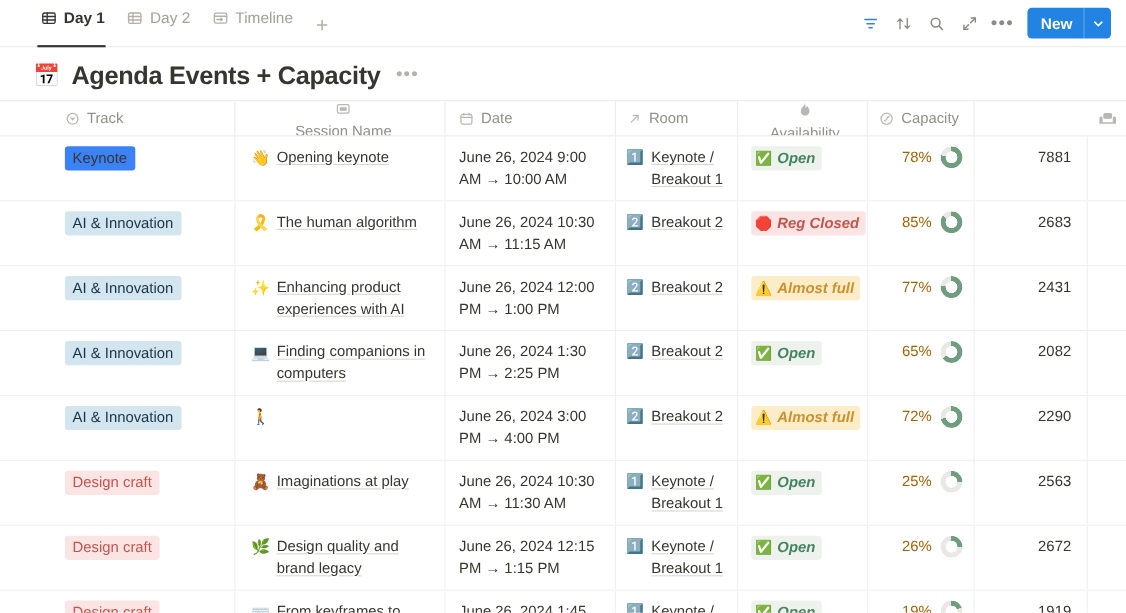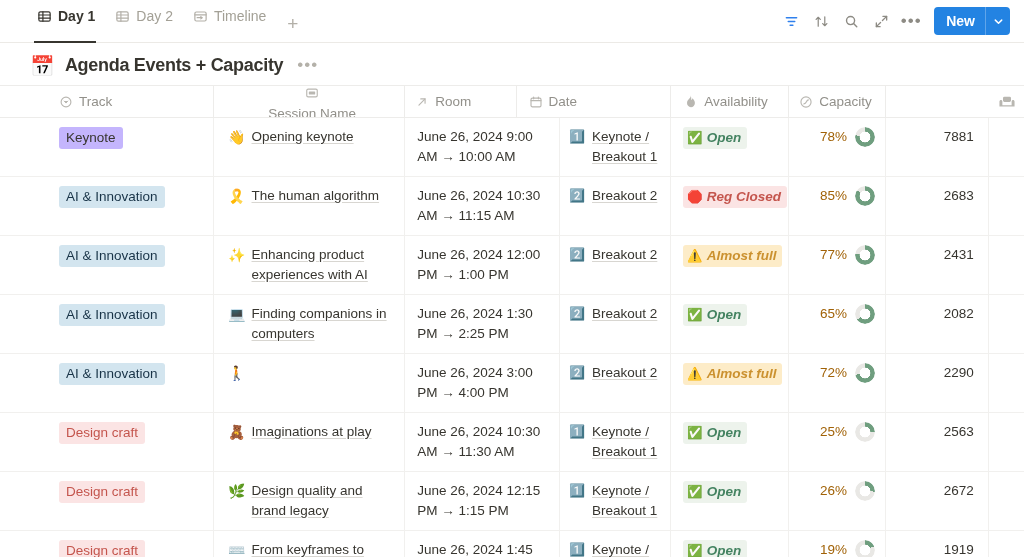--- a/index.html
+++ b/index.html
@@ -72,21 +72,21 @@
     display: flex; align-items: center; justify-content: center;
     width: 25px; border-left: 1px solid rgba(255,255,255,.28);
   }
 
   
   .titlerow {
     display: flex; align-items: center; gap: 8px;
     padding: 12px 0 9px 58px;
   }
   .title-icon { font-size: 20px; line-height: 1; margin-left: -28px; margin-right: 2px;}
-  .title-text { font-size: 18px; font-weight: bold; letter-spacing: -0.3px; }
+  .title-text { font-size: 23px; font-weight: bold; letter-spacing: -0.3px; }
   .title-dots { color: #b4b1a9; font-size: 17px; letter-spacing: 1px; line-height: .4; cursor: pointer; padding: 4px 6px;}
 
   
   .table { width: 1024px; }
   .hrow {
     display: flex;
     border-top: 1px solid #edecea;
     border-bottom: 1px solid #edecea;
     height: 33px;
   }
@@ -119,21 +119,21 @@
   .c-avail { width: 122px; }
   .c-cap   { width: 100px; }
   .c-att   { width: 106px; }
   .c-seat  { width: 36px; }
 
   .hcell.c-track { padding-left: 26px; }
   .cell.c-track  { padding-left: 26px; }
   .hcell.c-name, .cell.c-name { padding-left: 14px; flex-direction: column; }
   .hcell.c-date, .cell.c-date { padding-left: 12px; }
   .hcell.c-room, .cell.c-room { padding-left: 10px; }
-  .hcell.c-avail, .cell.c-avail { padding-left: 12px; }
+  .hcell.c-avail, .cell.c-avail { padding-left: 12px; flex-direction: column; }
   .hcell.c-cap, .cell.c-cap { padding-left: 10px; }
   .hcell.c-att { padding-left: 10px; margin-top: 48px; }
   .hcell.c-seat { padding-left: 10px; border-right: none; }
   .cell.c-seat { border-right: none; }
 
   .tag {
     display: inline-block;
     padding: 2px 7px;
     border-radius: 3px;
     font-size: 13.5px;
@@ -275,39 +275,39 @@
       </div>
       <div class="hcell c-name">
         <span class="hico">
           <svg width="14" height="14" viewBox="0 0 16 16" fill="none" stroke="currentColor" stroke-width="1.3" stroke-linecap="round" stroke-linejoin="round">
             <rect x="2" y="3.6" width="12" height="8.8" rx="1.5"></rect>
             <rect x="4.4" y="6.2" width="7.2" height="3.6" rx="0.7" fill="currentColor" stroke="none"></rect>
           </svg>
         </span>
         <span>Session Name</span>
       </div>
-      <div class="hcell c-room">
-        <span class="hico">
-          <svg width="14" height="14" viewBox="0 0 16 16" fill="none" stroke="currentColor" stroke-width="1.3" stroke-linecap="round" stroke-linejoin="round">
-            <path d="M4.5 11.5L11.5 4.5"></path>
-            <path d="M6.6 4.5h4.9v4.9"></path>
-          </svg>
-        </span>
-        <span>Room</span>
-      </div>
       <div class="hcell c-date">
         <span class="hico">
           <svg width="14" height="14" viewBox="0 0 16 16" fill="none" stroke="currentColor" stroke-width="1.3" stroke-linecap="round" stroke-linejoin="round">
             <rect x="2.3" y="3.5" width="11.4" height="10" rx="1.6"></rect>
             <line x1="2.3" y1="6.4" x2="13.7" y2="6.4"></line>
             <line x1="5.3" y1="2.4" x2="5.3" y2="4.4"></line>
             <line x1="10.7" y1="2.4" x2="10.7" y2="4.4"></line>
           </svg>
         </span>
         <span>Date</span>
+      </div>
+      <div class="hcell c-room">
+        <span class="hico">
+          <svg width="14" height="14" viewBox="0 0 16 16" fill="none" stroke="currentColor" stroke-width="1.3" stroke-linecap="round" stroke-linejoin="round">
+            <path d="M4.5 11.5L11.5 4.5"></path>
+            <path d="M6.6 4.5h4.9v4.9"></path>
+          </svg>
+        </span>
+        <span>Room</span>
       </div>
       <div class="hcell c-avail">
         <span class="hico">
           <svg width="15" height="15" viewBox="0 0 16 16" fill="currentColor">
             <path d="M8.3 1.3c.3 2-1 2.9-2 4-1.2 1.3-2 2.5-2 4.2A4.2 4.2 0 0 0 8.4 14a4.3 4.3 0 0 0 4.3-4.4c0-2.4-1.5-3.6-2.5-5.1-.3 1-.9 1.6-1.5 2 .3-1.9-.1-3.6-.4-5.2z"></path>
           </svg>
         </span>
         <span>Availability</span>
       </div>
       <div class="hcell c-cap">
@@ -337,21 +337,21 @@
           <svg width="16" height="14" viewBox="0 0 18 15" fill="currentColor">
             <rect x="4.5" y="1.5" width="9" height="6" rx="1.6"></rect>
             <path d="M2.2 5.2c.9 0 1.6.8 1.6 1.7v4.2h10.4V6.9c0-.9.7-1.7 1.6-1.7s1.7.8 1.7 1.7v5.6H.5V6.9c0-.9.8-1.7 1.7-1.7z"></path>
           </svg>
         </span>
         <span></span>
       </div>
     </div>
   <div id="body-host">
       <div class="row">
-        <div class="cell c-track"><span class="tag" style="background: #c4b5fd; color: rgb(55, 53, 47);">Keynote</span></div>
+        <div class="cell c-track"><span class="tag" style="background: #3b82f6; color: rgb(55, 53, 47);">Keynote</span></div>
         <div class="cell c-name">
           <span class="sname">
             <span class="em">👋</span>
             <span class="tx">Opening keynote</span>
           </span>
         </div>
         <div class="cell c-date"><span class="date-txt">June 26, 2024 9:00 AM → 10:00 AM</span></div>
         <div class="cell c-room">
           <span class="room">
             <span class="em">1️⃣</span>

